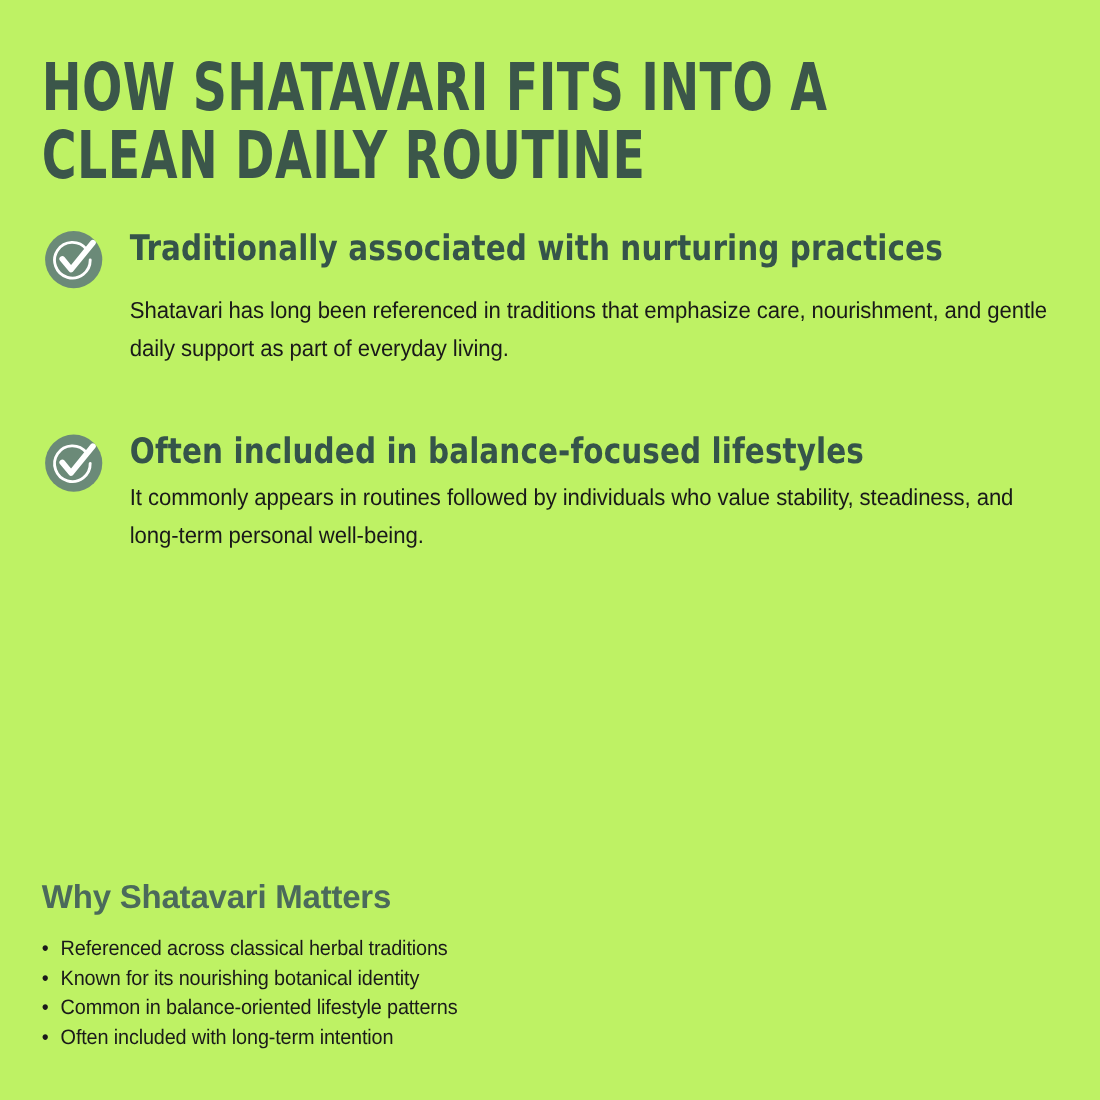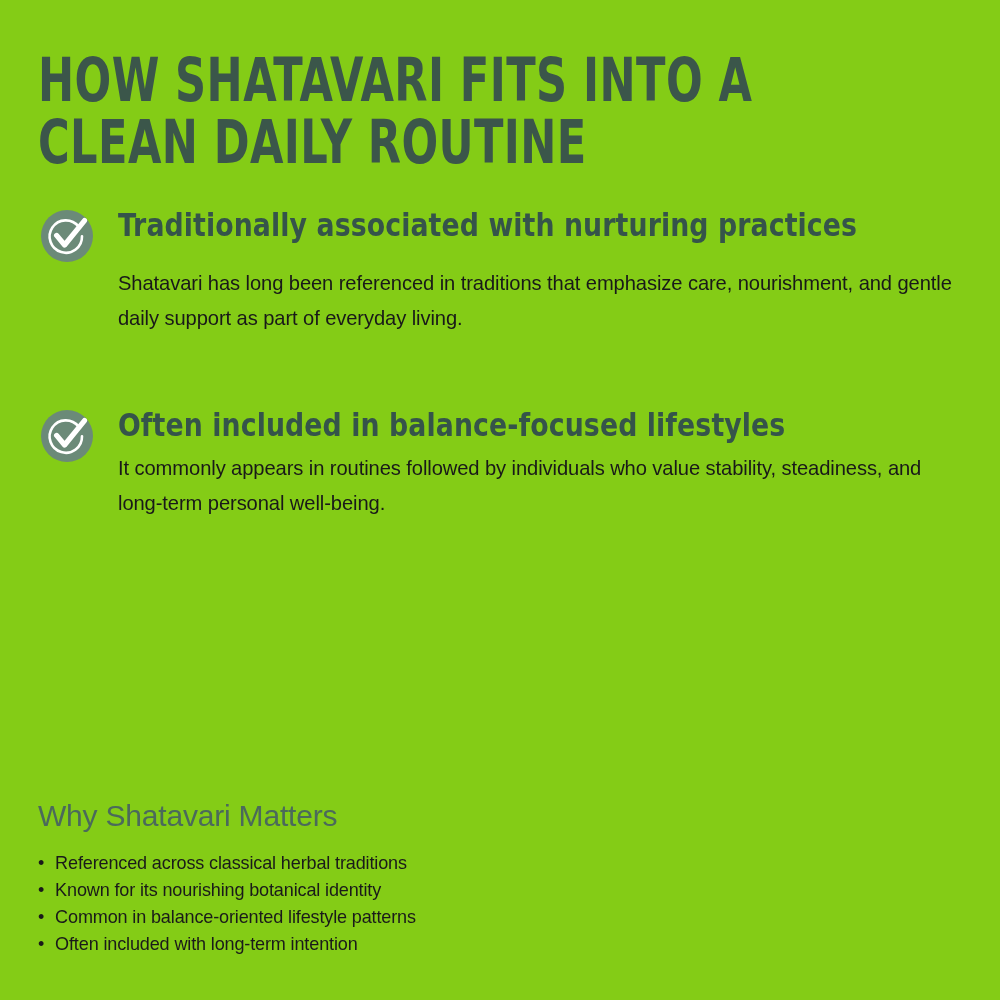--- a/index.html
+++ b/index.html
@@ -12,21 +12,21 @@
     height: 1000px;
     background: #f7f8f6;
     font-family: "Liberation Sans", sans-serif;
     overflow: hidden;
   }
 
   .page {
     position: relative;
     width: 1000px;
     height: 1000px;
-    background: #84cc16;
+    background: #bef264;
     box-sizing: border-box;
     padding: 0;
   }
 
   
   .title {
     position: absolute;
     left: 38px;
     top: 49px;
     width: 920px;
@@ -87,39 +87,39 @@
     font-size: 21px;
     line-height: 35px;
     letter-spacing: -0.1px;
     transform: scaleX(0.96);
     transform-origin: left top;
   }
 
   .feature-1 { margin-bottom: 0; }
   .feature-1 .feature-body { margin-top: 21px; }
 
-  .feature-2 { margin-top: 71px; }
+  .feature-2 { margin-top: 56px; }
   .feature-2 .feature-body { margin-top: 6px; }
 
   .feature-3 { margin-top: 141px; }
   .feature-3 .feature-body { margin-top: 6px; }
 
   
   .why {
     position: absolute;
     left: 38px;
     top: 798px;
     width: 900px;
   }
 
   .why-title {
     margin: 0;
     color: #4b6a5b;
     font-family: "Liberation Sans", sans-serif;
-    font-weight: 400;
+    font-weight: 700;
     font-size: 30px;
     line-height: 36px;
     letter-spacing: -0.2px;
   }
 
   .why-list {
     list-style: none;
     margin: 15px 0 0 0;
     padding: 0;
   }

